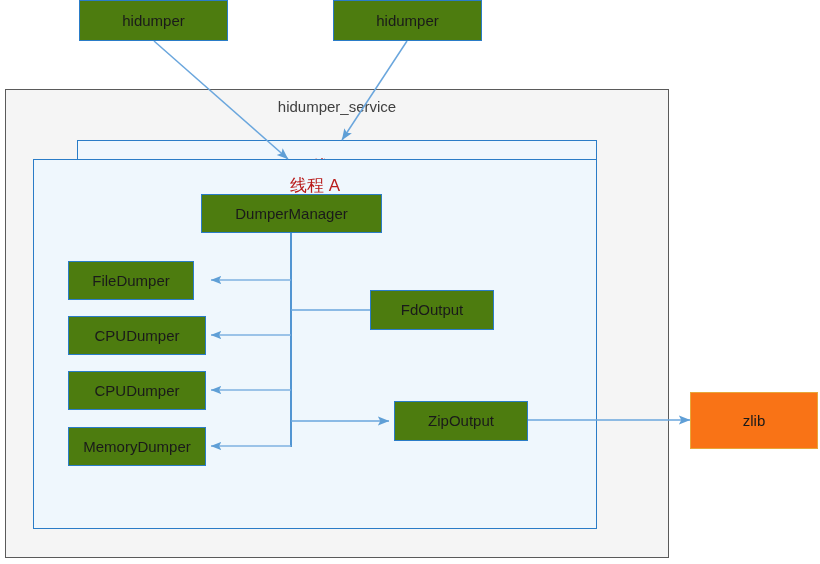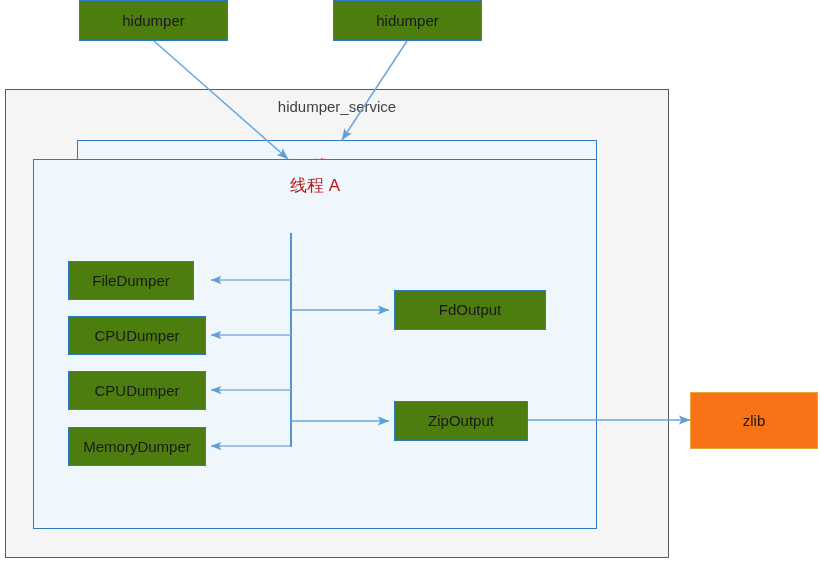--- a/index.html
+++ b/index.html
@@ -139,38 +139,41 @@
   </svg>
 
   <div class="box node" style="left:79px; top:0px; width:149px; height:41px;">
     <span>hidumper</span>
   </div>
 
   <div class="box node" style="left:333px; top:0px; width:149px; height:41px;">
     <span>hidumper</span>
   </div>
 
+  <div class="box node" style="left:201px; top:194px; width:181px; height:39px;">
+    <span>DumperManager</span>
+  </div>
 
   <div class="box node" style="left:68px; top:261px; width:126px; height:39px;">
     <span>FileDumper</span>
   </div>
 
   <div class="box node" style="left:68px; top:316px; width:138px; height:39px;">
     <span>CPUDumper</span>
   </div>
 
   <div class="box node" style="left:68px; top:371px; width:138px; height:39px;">
     <span>CPUDumper</span>
   </div>
 
   <div class="box node" style="left:68px; top:427px; width:138px; height:39px;">
     <span>MemoryDumper</span>
   </div>
 
-  <div class="box node" style="left:394px; top:290px; width:152px; height:40px;">
+  <div class="box node" style="left:370px; top:290px; width:124px; height:40px;">
     <span>FdOutput</span>
   </div>
 
   <div class="box node" style="left:394px; top:401px; width:134px; height:40px;">
     <span>ZipOutput</span>
   </div>
 
   <div class="box node-accent" style="left:690px; top:392px; width:128px; height:57px;">
     <span>zlib</span>
   </div>

